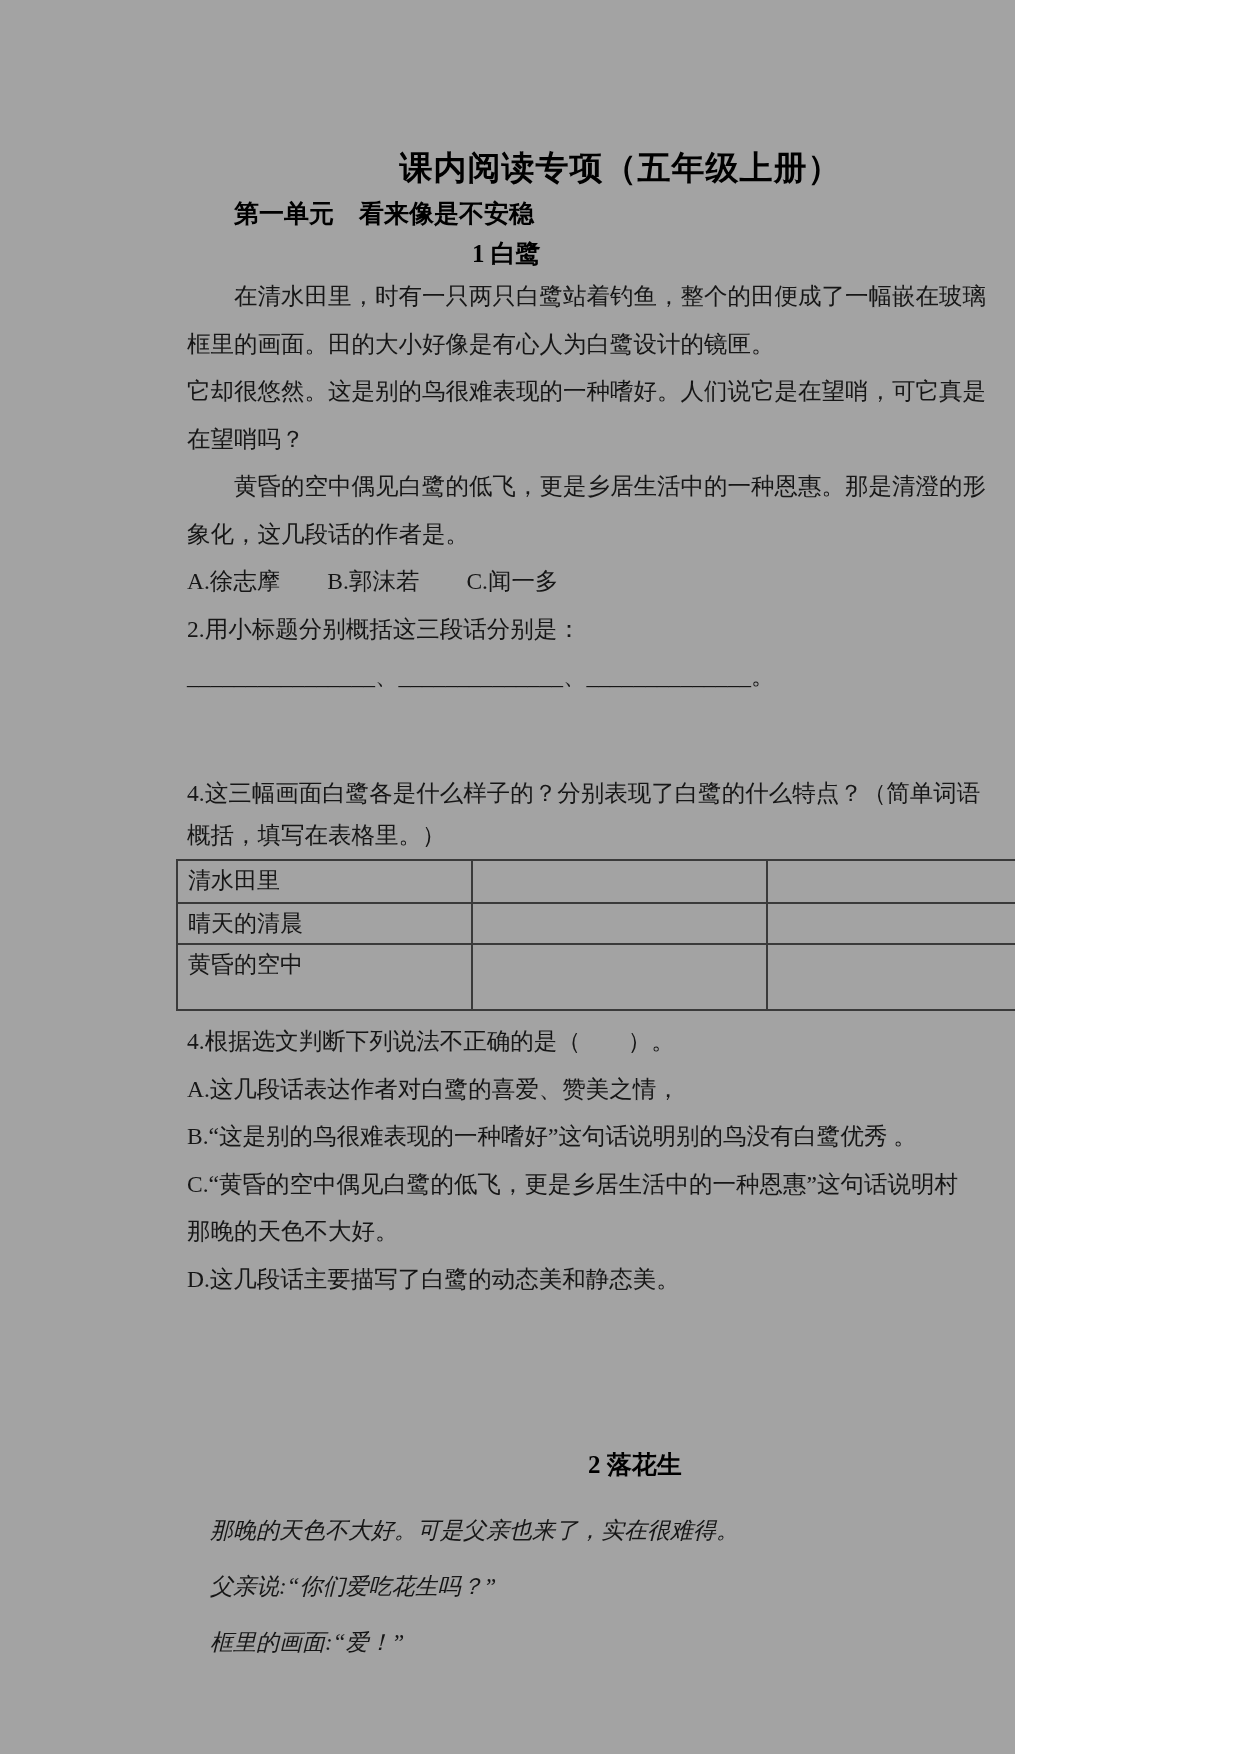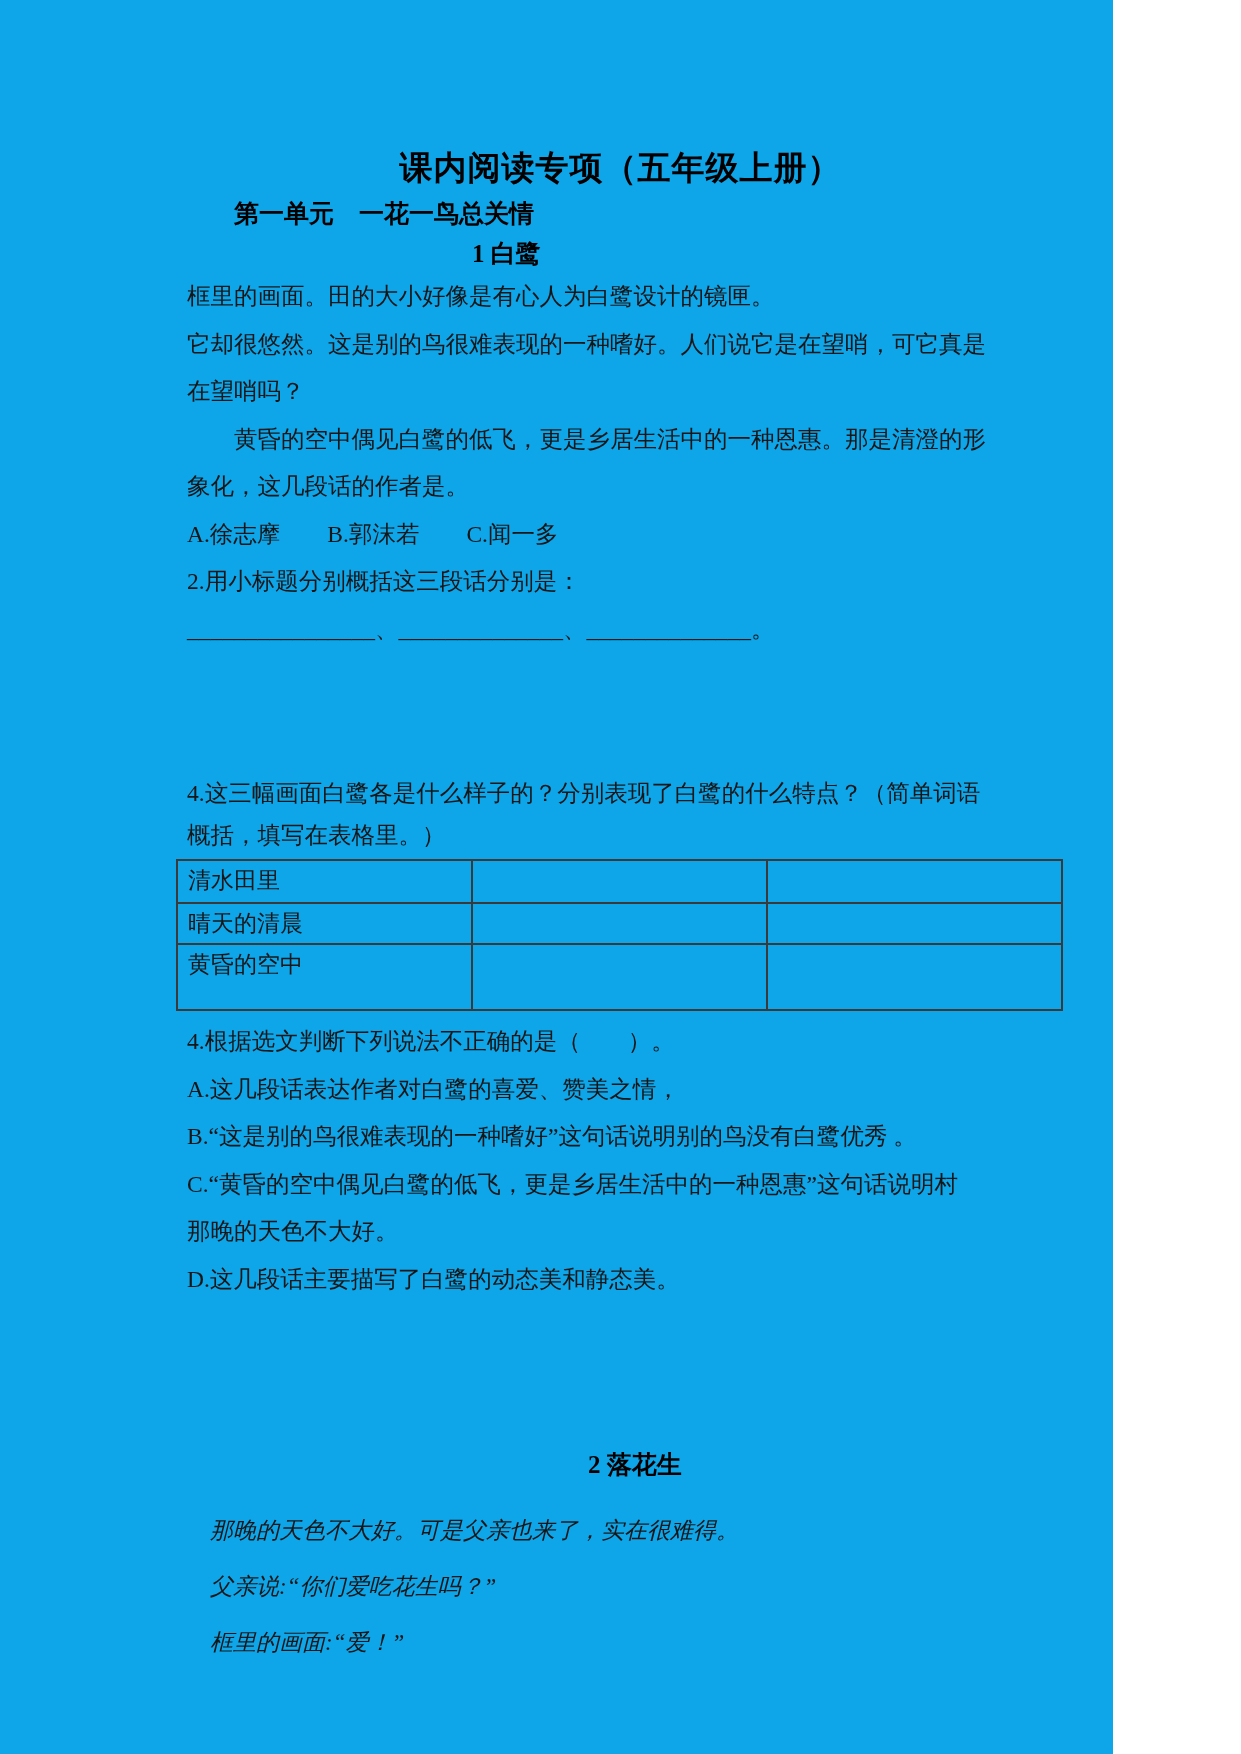--- a/index.html
+++ b/index.html
@@ -1,19 +1,19 @@
 <!DOCTYPE html>
 <html><head>
 <meta charset="utf-8">
 <style>
   html,body{margin:0;padding:0;background:#ffffff;}
   .page{
     position:relative;
-    width:1113px;height:1754px;
-    background:#0ea5e9;
+    width:1015px;height:1754px;
+    background:#a3a3a3;
     font-family:"Liberation Serif", serif;
     color:#111111;
     overflow:hidden;
   }
   .doc-title{
     position:absolute;top:146px;left:0;width:1241px;
     text-align:center;font-size:33px;font-weight:bold;color:#000;
     letter-spacing:1px;
   }
   .unit-heading{
@@ -63,25 +63,26 @@
   }
   .lesson2-block .line{padding-left:23px;}
 </style>
 </head>
 <body>
 
 <div class="page">
 
   <div class="doc-title">课内阅读专项（五年级上册）</div>
 
-  <div class="unit-heading">第一单元　一花一鸟总关情</div>
+  <div class="unit-heading">第一单元　看来像是不安稳</div>
 
   <div class="lesson1-heading">1 白鹭</div>
 
   <div class="passage">
+    <div class="line indent">在清水田里，时有一只两只白鹭站着钓鱼，整个的田便成了一幅嵌在玻璃</div>
     <div class="line">框里的画面。田的大小好像是有心人为白鹭设计的镜匣。</div>
     <div class="line">它却很悠然。这是别的鸟很难表现的一种嗜好。人们说它是在望哨，可它真是</div>
     <div class="line">在望哨吗？</div>
     <div class="line indent">黄昏的空中偶见白鹭的低飞，更是乡居生活中的一种恩惠。那是清澄的形</div>
     <div class="line">象化，这几段话的作者是。</div>
     <div class="line">A.徐志摩　　B.郭沫若　　C.闻一多</div>
     <div class="line">2.用小标题分别概括这三段话分别是：</div>
     <div class="line">________________、______________、______________。</div>
   </div>
 

